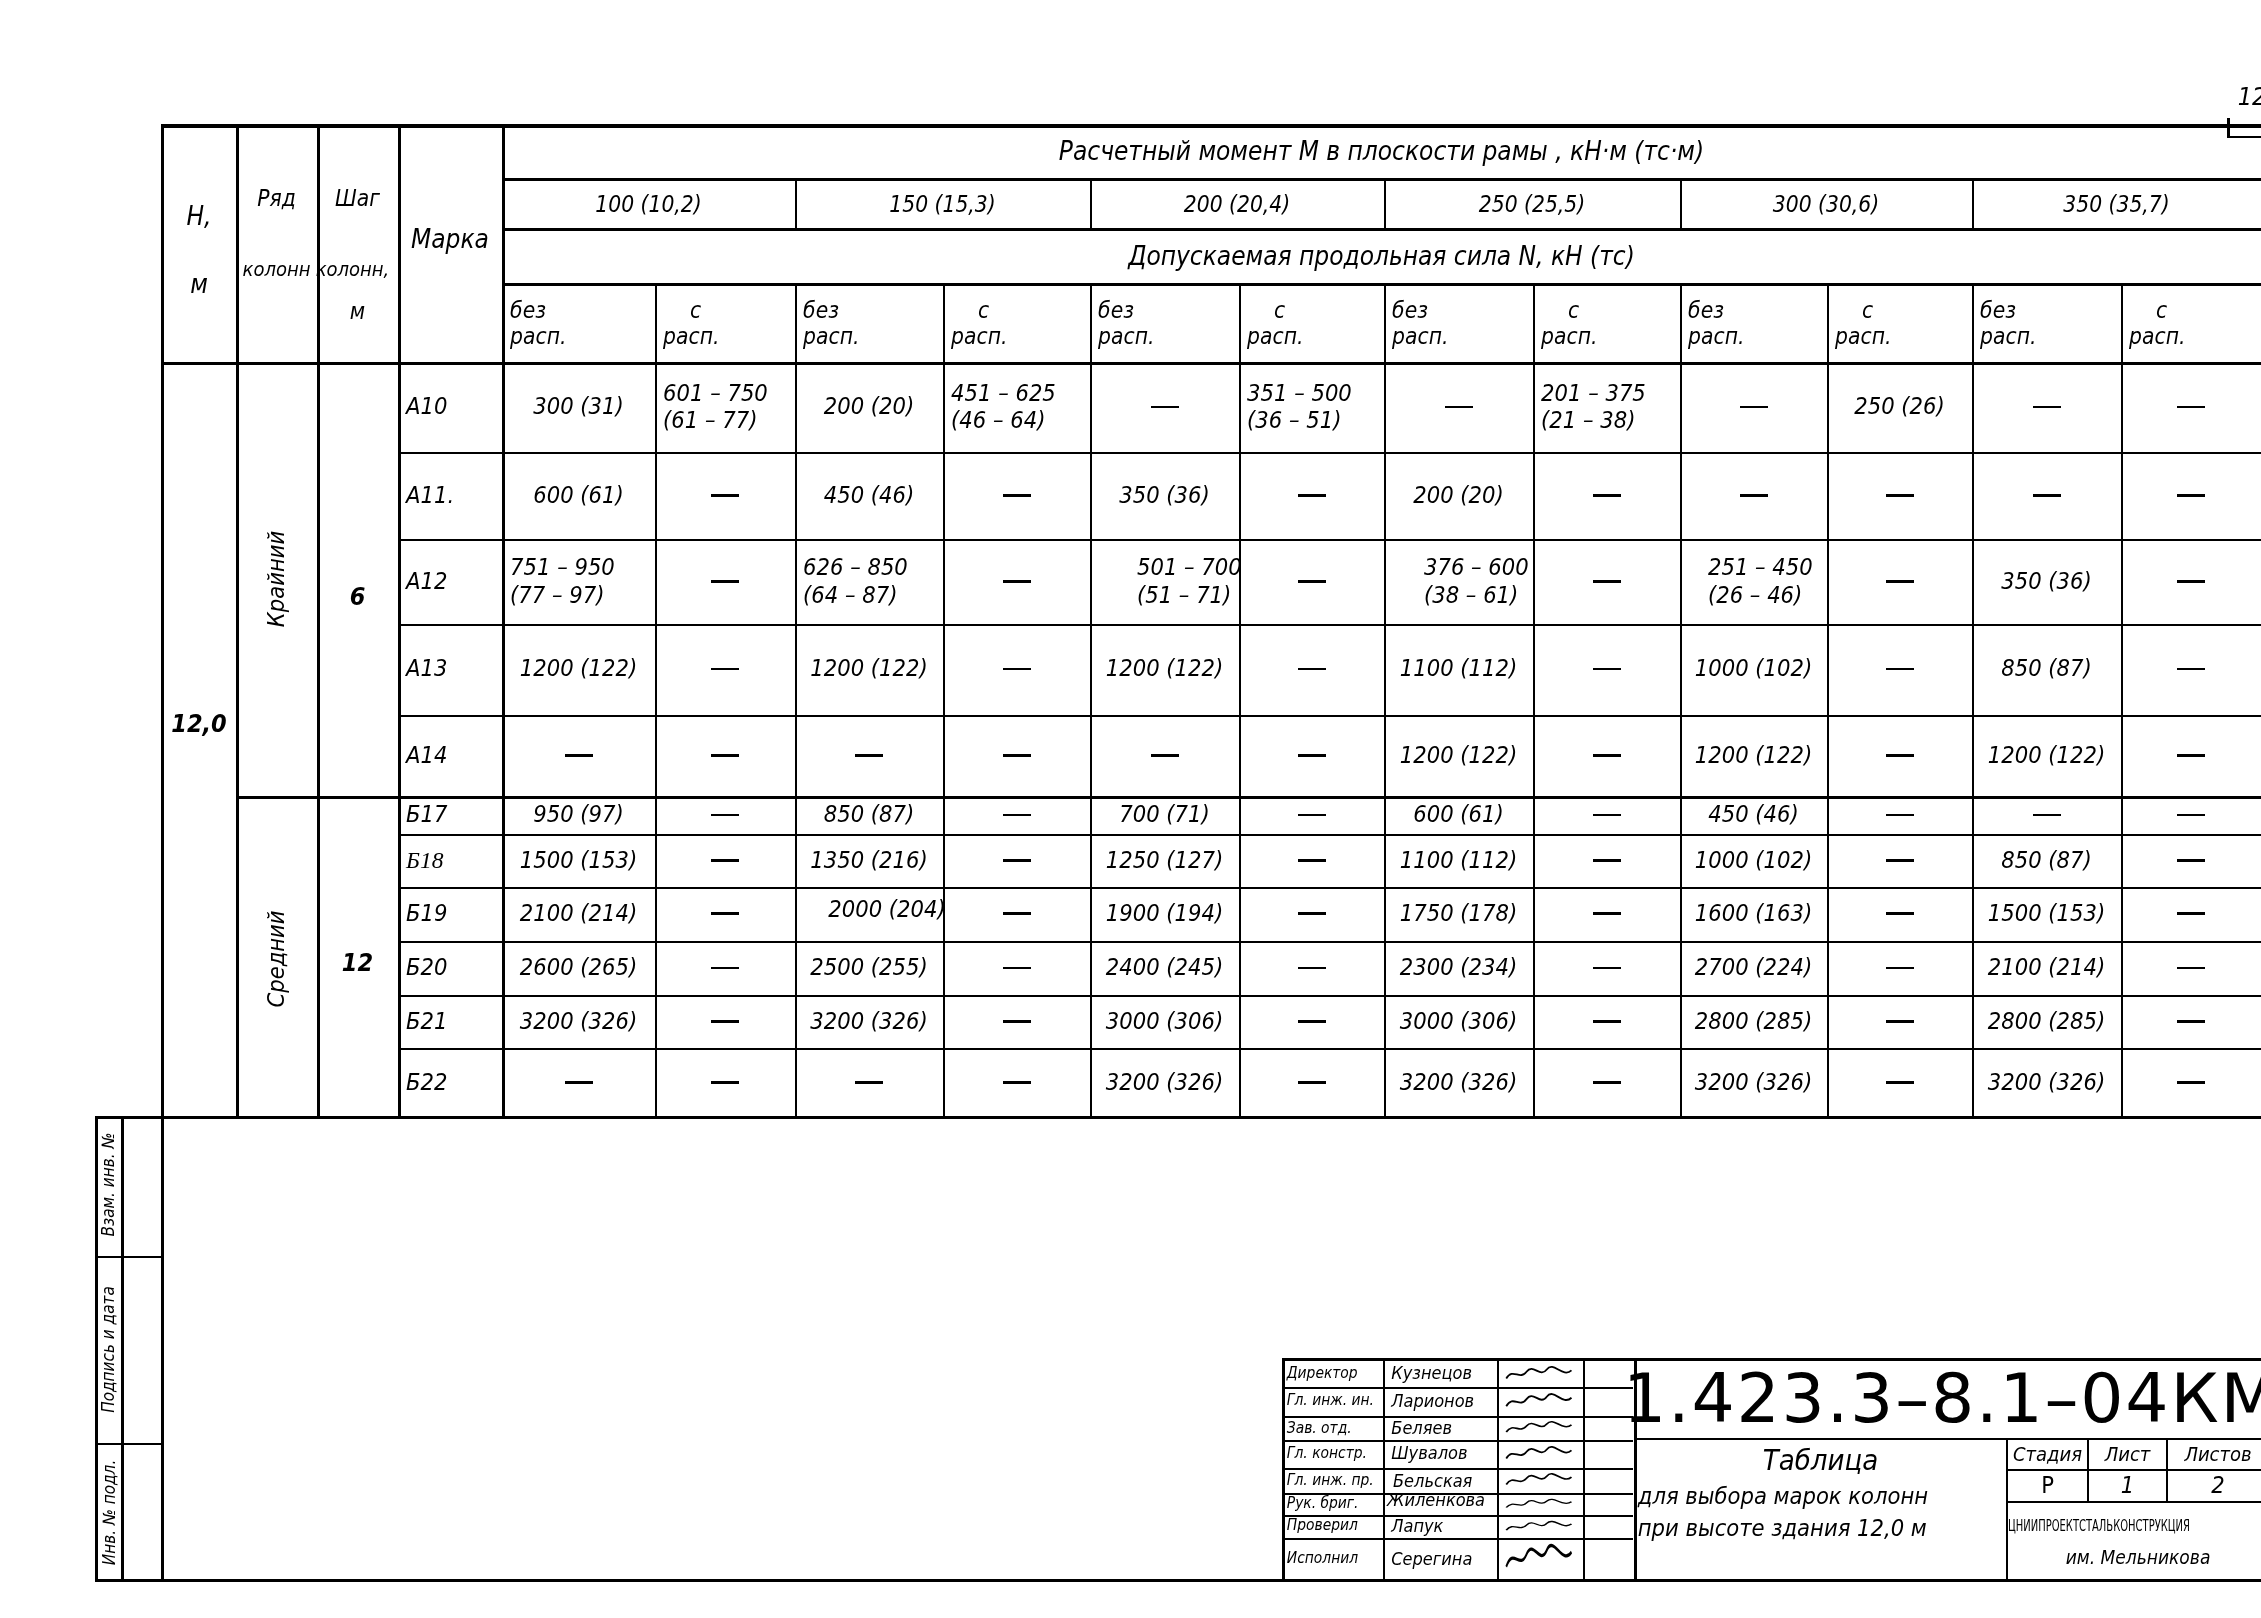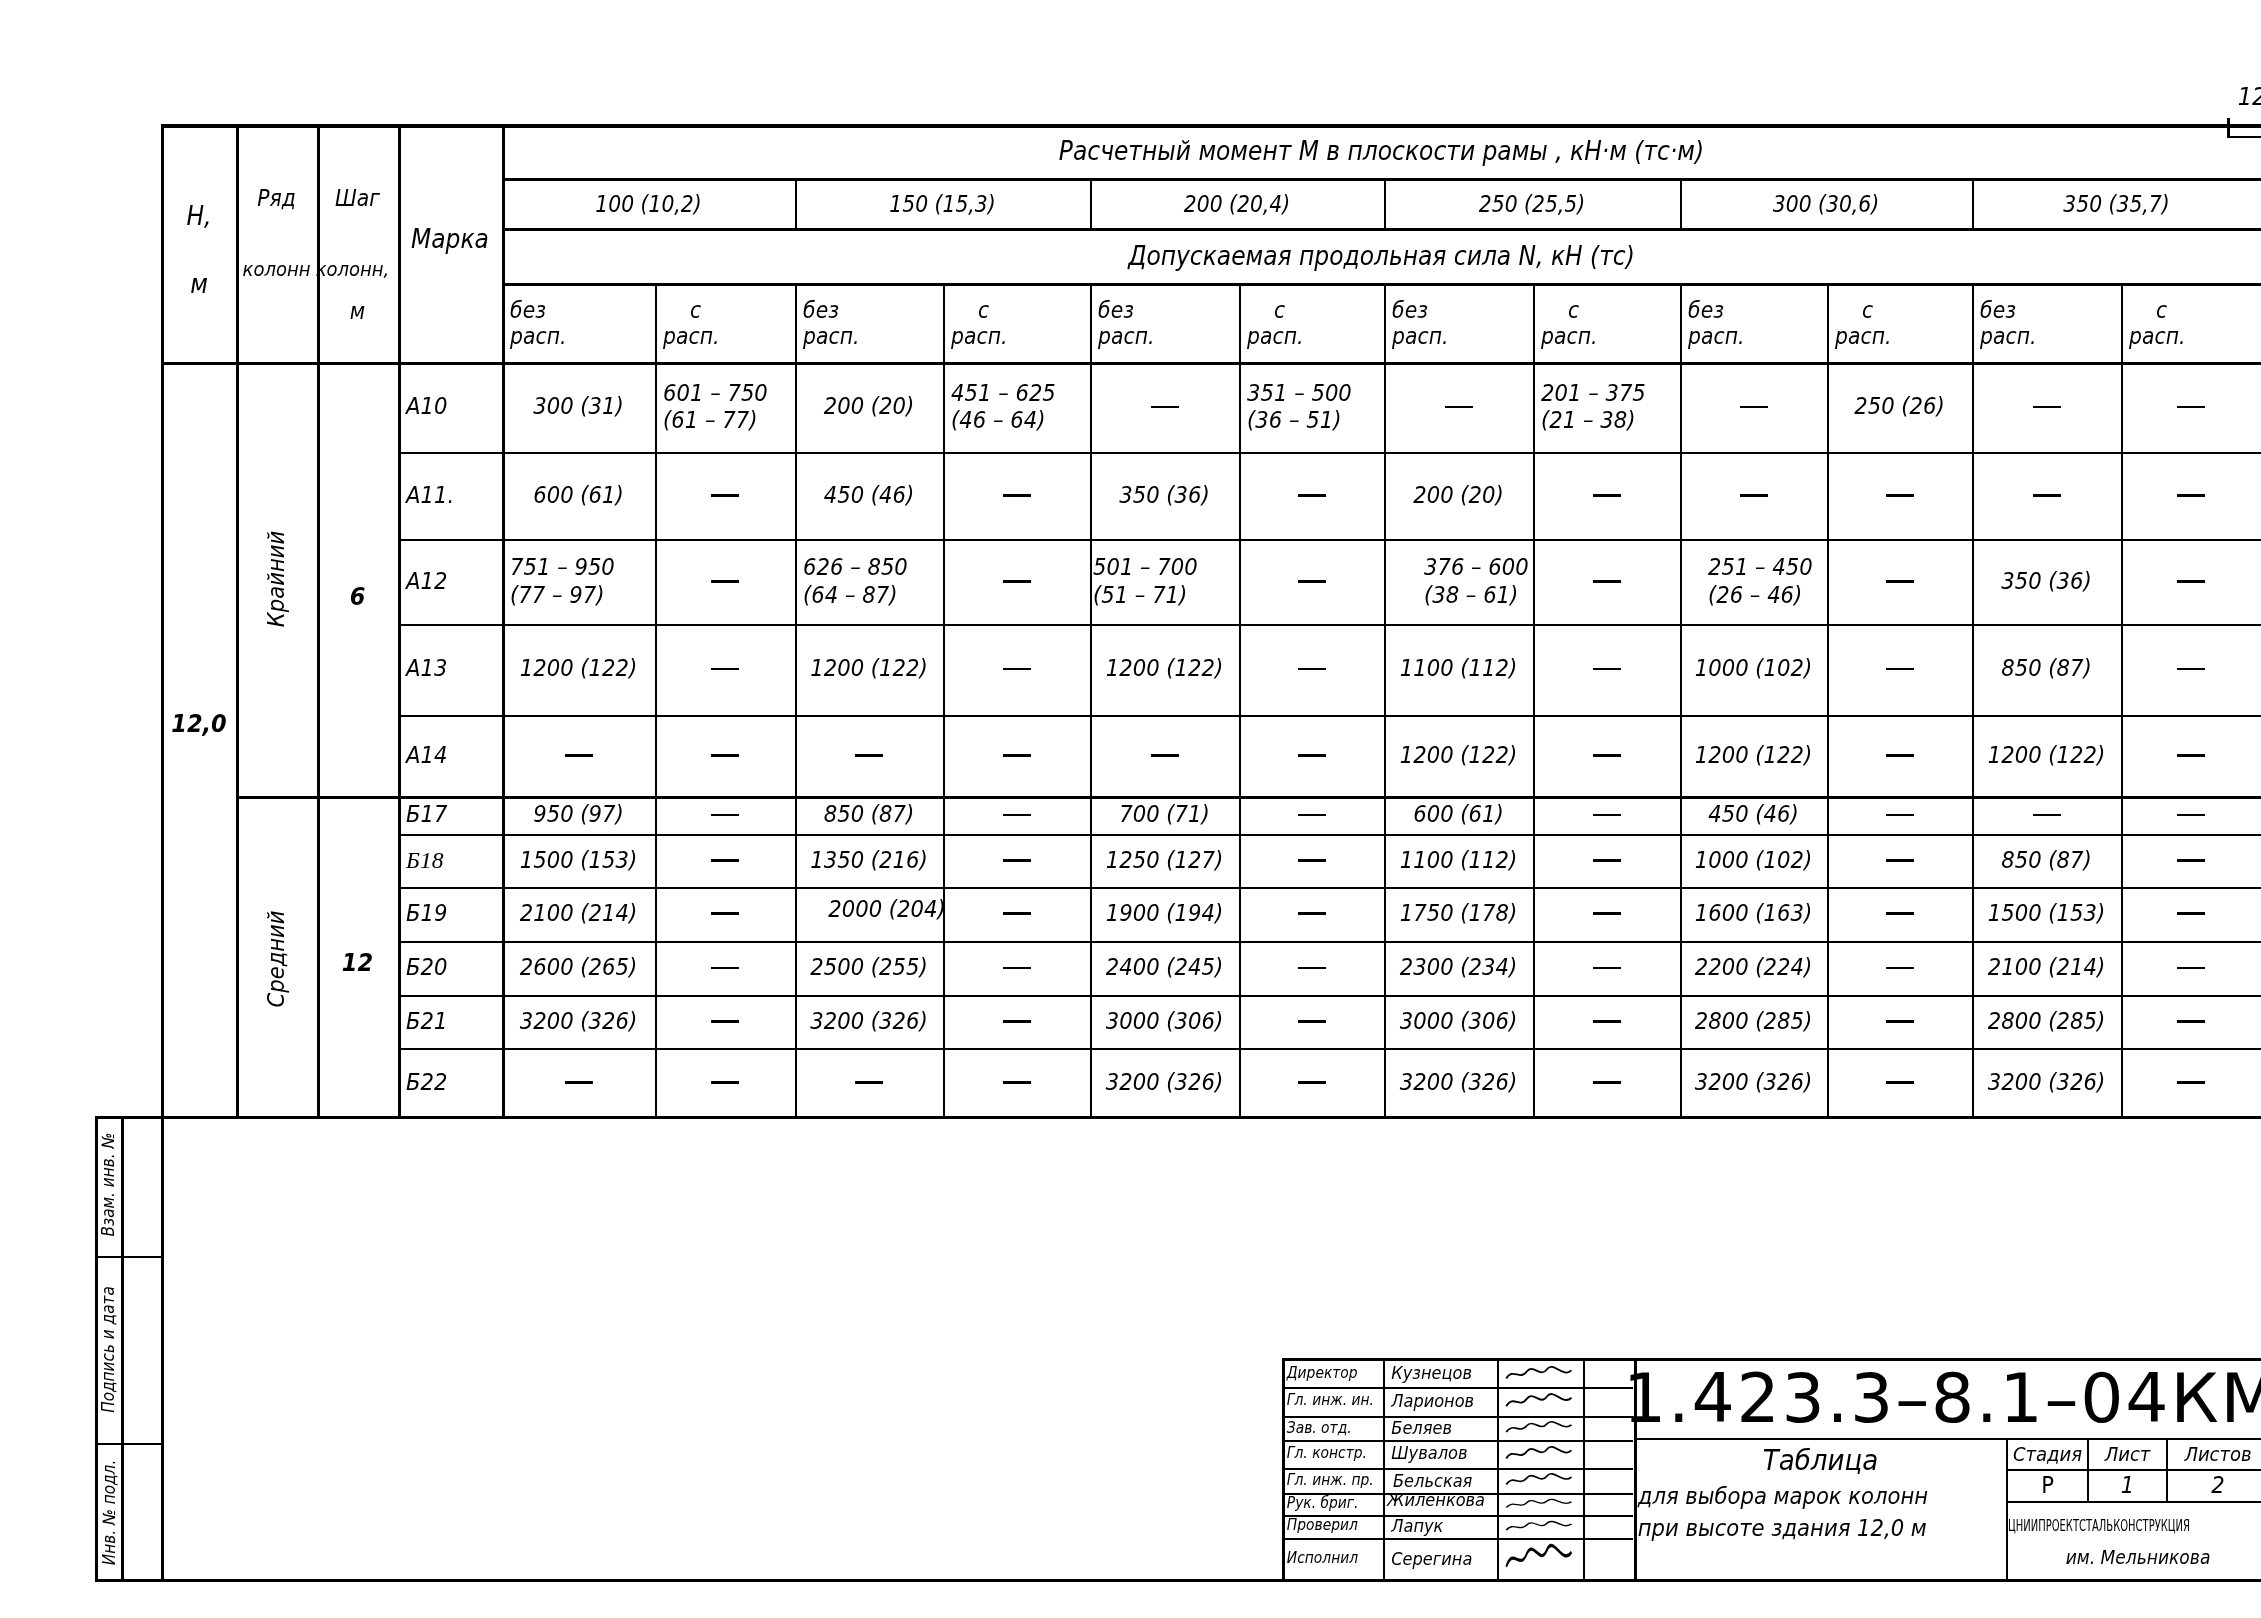--- a/index.html
+++ b/index.html
@@ -231,21 +231,21 @@
       <div class="t cell-txt" style="left: 655px; top: 539px; width: 140px; height: 85px;">
         <span class="dash"></span>
       </div>
       <div class="t cell-txt left two" style="left: 795px; top: 539px; width: 148px; height: 85px; justify-content: center;">
         <span>626 – 850</span>
         <span>(64 – 87)</span>
       </div>
       <div class="t cell-txt" style="left: 943px; top: 539px; width: 147px; height: 85px;">
         <span class="dash"></span>
       </div>
-      <div class="t cell-txt left two" style="left: 1046px; top: 539px; width: 149px; height: 85px; justify-content: center; padding-left: 47px;">
+      <div class="t cell-txt left two" style="left: 1090px; top: 539px; width: 149px; height: 85px; justify-content: center; padding-left: 47px;">
         <span>501 – 700</span>
         <span>(51 – 71)</span>
       </div>
       <div class="t cell-txt" style="left: 1239px; top: 539px; width: 145px; height: 85px;">
         <span class="dash"></span>
       </div>
       <div class="t cell-txt left two" style="left: 1384px; top: 539px; width: 149px; height: 85px; justify-content: center; padding-left: 40px;">
         <span>376 – 600</span>
         <span>(38 – 61)</span>
       </div>
@@ -469,21 +469,21 @@
       <div class="t cell-txt" style="left: 1239px; top: 941px; width: 145px; height: 54px;">
         <span class="dash"></span>
       </div>
       <div class="t cell-txt" style="left: 1384px; top: 941px; width: 149px; height: 54px;">
         <span>2300 (234)</span>
       </div>
       <div class="t cell-txt" style="left: 1533px; top: 941px; width: 147px; height: 54px;">
         <span class="dash"></span>
       </div>
       <div class="t cell-txt" style="left: 1680px; top: 941px; width: 147px; height: 54px;">
-        <span>2200 (224)</span>
+        <span>2700 (224)</span>
       </div>
       <div class="t cell-txt" style="left: 1827px; top: 941px; width: 145px; height: 54px;">
         <span class="dash"></span>
       </div>
       <div class="t cell-txt" style="left: 1972px; top: 941px; width: 149px; height: 54px;">
         <span>2100 (214)</span>
       </div>
       <div class="t cell-txt" style="left: 2121px; top: 941px; width: 140px; height: 54px;">
         <span class="dash"></span>
       </div>

